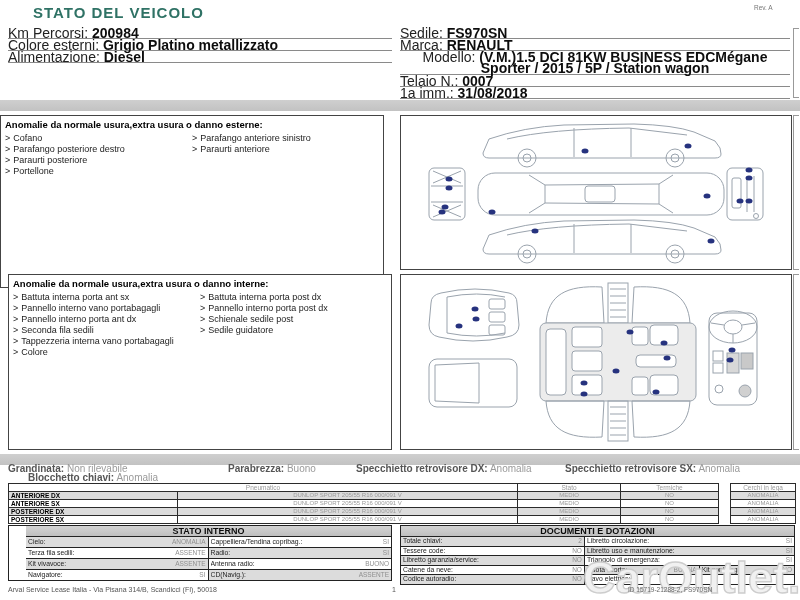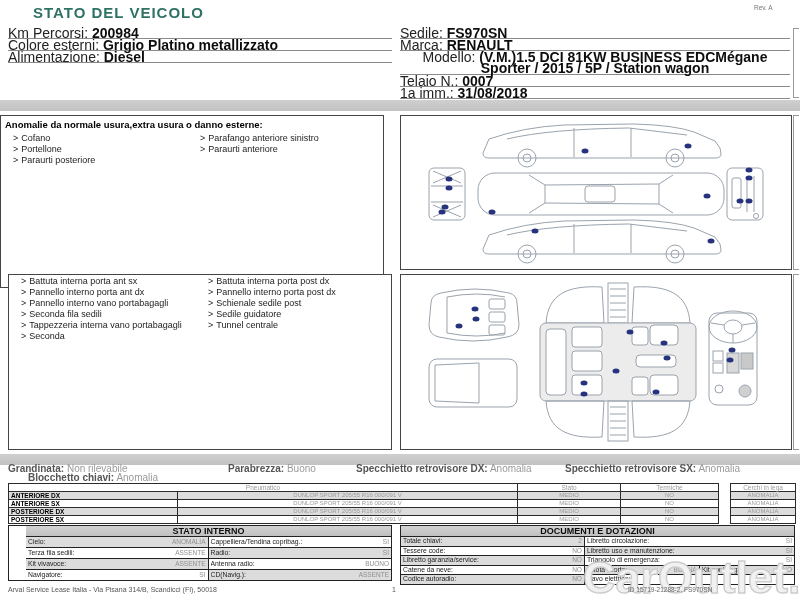--- a/index.html
+++ b/index.html
@@ -15,21 +15,21 @@
   .ir { position:absolute; border-bottom:1px solid #8a8a8a; font-size:14px; line-height:11px; padding-top:1px; }
   .ir .lbl { color:#222; }
   .ir .val { font-weight:bold; color:#0d0d0d; }
   
   .band { position:absolute; left:0; width:800px; height:11px;
           background:linear-gradient(#cfcfcf,#c2c2c2); }
   
   .box { position:absolute; border:1px solid #444; background:#fff; }
   .btitle { font-size:9.5px; font-weight:bold; color:#000; padding:3px 4px 2px 4px; }
   .cols { display:flex; padding:1px 4px 0 4px; }
-  .col { width:50%; font-size:9px; line-height:11px; color:#1c1c1c;margin-left:8px; }
+  .col { width:50%; font-size:9px; line-height:11px; color:#1c1c1c; }
   .item { margin-bottom:0; }
   .item .mk { margin-right:3px; }
   
   .diagram { position:absolute; }
   
   .sline { position:absolute; font-size:10px; line-height:9px; white-space:nowrap; }
   .sline .lbl { color:#555; font-weight:bold; }
   .sline .val { color:#9a9a9a; }
   
   table { border-collapse:collapse; }
@@ -105,22 +105,23 @@
   <span class="val">31/08/2018</span>
 </div>
 
 <div class="band" style="top:100px;"></div>
 
 <div class="box" style="left:0;top:115px;width:384px;height:173px;">
   <div class="btitle">Anomalie da normale usura,extra usura o danno esterne:</div>
   <div class="cols">
     <div class="col">
       <div class="item"><span class="mk">&gt;</span><span>Cofano</span></div>
+      <div class="item"><span class="mk">&gt;</span><span>Parafango posteriore destro</span></div>
+      <div class="item"><span class="mk">&gt;</span><span>Paraurti posteriore</span></div>
       <div class="item"><span class="mk">&gt;</span><span>Portellone</span></div>
-      <div class="item"><span class="mk">&gt;</span><span>Paraurti posteriore</span></div>
     </div>
     <div class="col">
       <div class="item"><span class="mk">&gt;</span><span>Parafango anteriore sinistro</span></div>
       <div class="item"><span class="mk">&gt;</span><span>Paraurti anteriore</span></div>
     </div>
   </div>
 </div>
 
 <div class="box" style="left:400px;top:115px;width:392px;height:155px;">
   <svg class="diagram" viewBox="0 0 390 153" width="390" height="153">
@@ -173,35 +174,35 @@
         <ellipse cx="348" cy="62" rx="3.5" ry="2.5"></ellipse>
       <ellipse cx="339" cy="85" rx="3.5" ry="2.5"></ellipse>
         <ellipse cx="348" cy="85" rx="3.5" ry="2.5"></ellipse>
       <ellipse cx="134" cy="115" rx="3.5" ry="2.5"></ellipse>
         <ellipse cx="310" cy="125" rx="3.5" ry="2.5"></ellipse>
     </g>
   </svg>
 </div>
 
 <div class="box" style="left:8px;top:274px;width:384px;height:176px;">
+  <div class="btitle">Anomalie da normale usura,extra usura o danno interne:</div>
   <div class="cols">
     <div class="col">
       <div class="item"><span class="mk">&gt;</span><span>Battuta interna porta ant sx</span></div>
+      <div class="item"><span class="mk">&gt;</span><span>Pannello interno vano portabagagli</span></div>
       <div class="item"><span class="mk">&gt;</span><span>Pannello interno porta ant dx</span></div>
-      <div class="item"><span class="mk">&gt;</span><span>Pannello interno vano portabagagli</span></div>
       <div class="item"><span class="mk">&gt;</span><span>Seconda fila sedili</span></div>
       <div class="item"><span class="mk">&gt;</span><span>Tappezzeria interna vano portabagagli</span></div>
-      <div class="item"><span class="mk">&gt;</span><span>Seconda</span></div>
+      <div class="item"><span class="mk">&gt;</span><span>Colore</span></div>
     </div>
     <div class="col">
       <div class="item"><span class="mk">&gt;</span><span>Battuta interna porta post dx</span></div>
       <div class="item"><span class="mk">&gt;</span><span>Pannello interno porta post dx</span></div>
       <div class="item"><span class="mk">&gt;</span><span>Schienale sedile post</span></div>
       <div class="item"><span class="mk">&gt;</span><span>Sedile guidatore</span></div>
-      <div class="item"><span class="mk">&gt;</span><span>Tunnel centrale</span></div>
     </div>
   </div>
 </div>
 
 <div class="box" style="left:400px;top:274px;width:392px;height:176px;">
   <svg class="diagram" viewBox="0 0 390 174" width="390" height="174">
     <g stroke="#9aa3ad" fill="none" stroke-width="1">
       <g transform="translate(26,10)">
         <path d="M14,8 Q48,0 82,8 Q90,10 90,18 L92,40 Q92,50 80,52 Q46,60 12,52 Q2,50 2,40 L4,18 Q4,10 14,8 Z"></path>
         <path d="M20,12 L20,48 M20,12 Q50,6 78,12 M20,48 Q50,54 78,48"></path>

